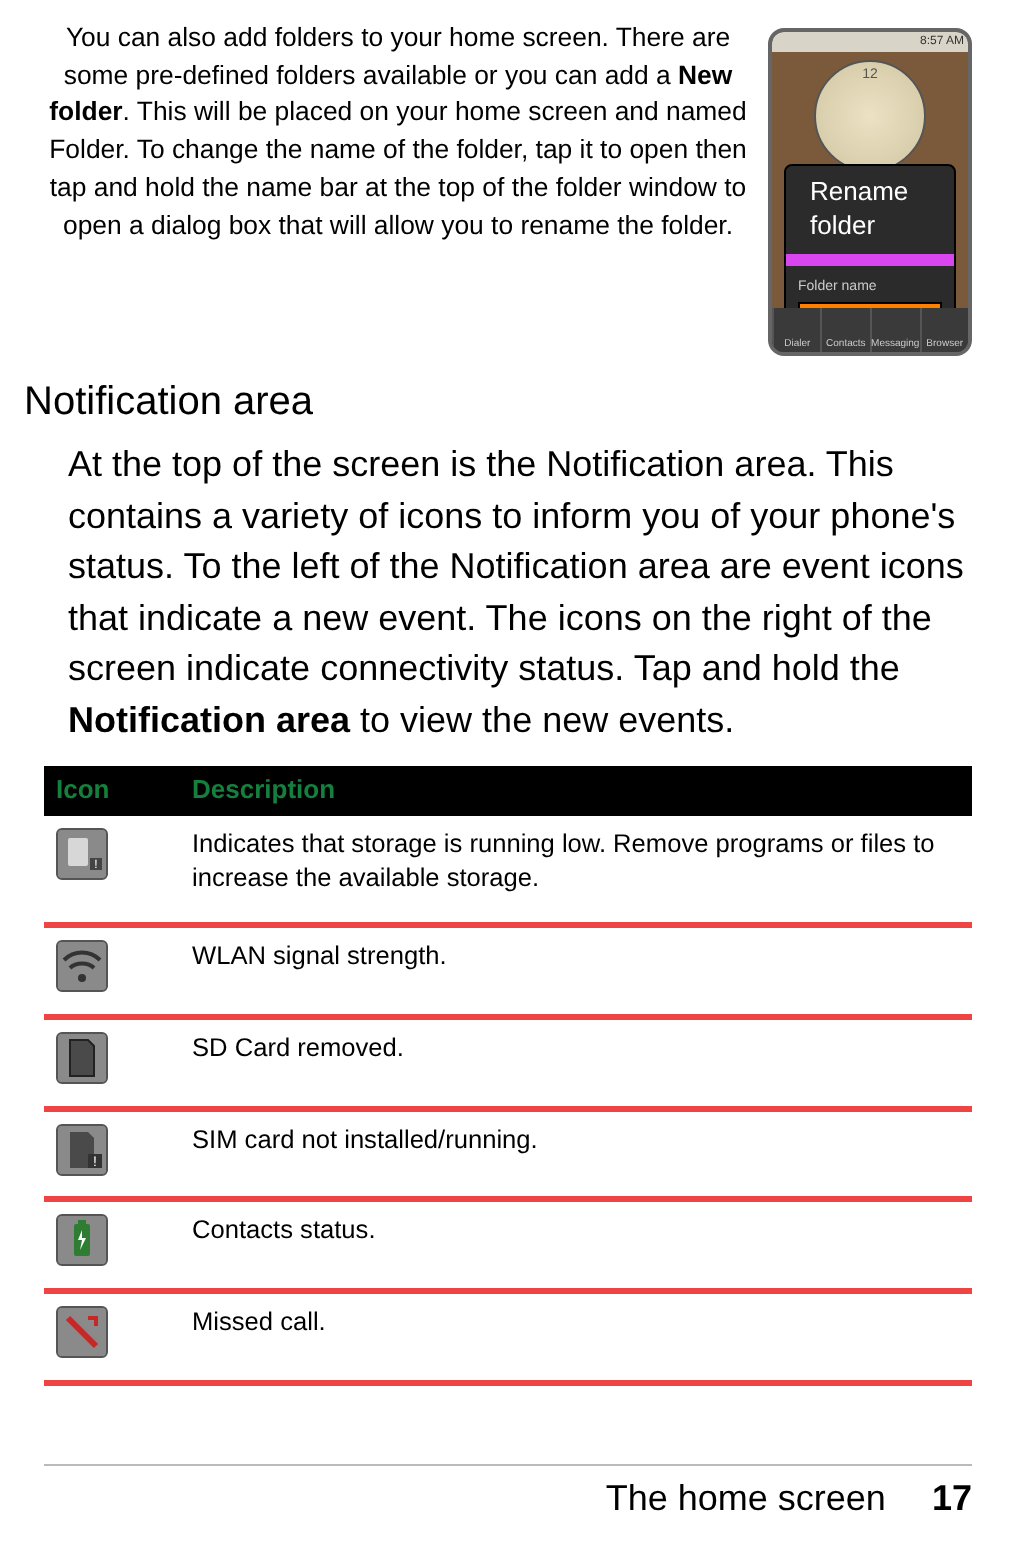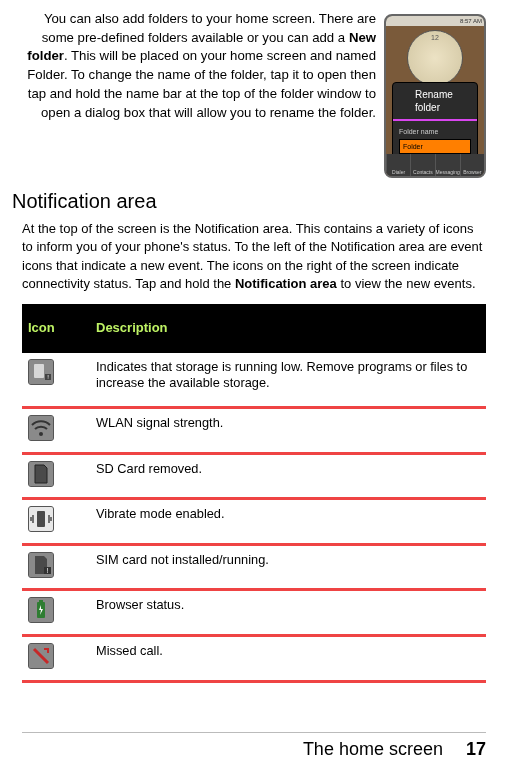--- a/index.html
+++ b/index.html
@@ -1,37 +1,37 @@
 <!DOCTYPE html>
 <html><head>
 <meta charset="utf-8">
 <style>
 html,body{margin:0;padding:0;background:#fff;color:#000;font-family:"Segoe UI",Tahoma,Arial,sans-serif;font-size:13px;line-height:1.3}
 .page{width:508px;height:773px;box-sizing:border-box;padding:10px 22px 14px 22px;position:relative}
-.p-intro{margin:0 0 6px 0;text-align:right;font-size:13.2px;line-height:1.42}
+.p-intro{margin:0 0 6px 0;text-align:center;font-size:13.2px;line-height:1.42}
 .intro-wrap{overflow:hidden}
 .phone{float:right;width:98px;height:160px;margin:4px 0 4px 8px;border:2px solid #666;border-radius:8px;background:#111;position:relative;overflow:hidden}
 .phone .statusbar{height:10px;background:#d9d4c8;font-size:6px;line-height:10px;color:#333;display:flex;justify-content:flex-end;padding:0 2px}
 .phone .home{position:absolute;top:10px;left:0;right:0;bottom:0;background:#7a5a3a}
 .phone .clock{position:absolute;top:4px;left:50%;transform:translateX(-50%);width:54px;height:54px;border-radius:50%;background:radial-gradient(circle,#ece2c4 0,#d9ceac 70%,#b8ab82 100%);border:1px solid #555}
 .phone .clock12{position:absolute;top:2px;left:50%;transform:translateX(-50%);font-size:7px;color:#555}
 .phone .dialog{position:absolute;top:56px;left:6px;right:6px;background:#2b2b2b;border:1px solid #000;border-radius:4px}
-.phone .dlg-title{color:#fff;font-size:10px;padding:5px 22px;border-bottom:2px solid #d946ef}
+.phone .dlg-title{color:#fff;font-size:13px;padding:5px 12px;border-bottom:6px solid #d946ef}
 .phone .dlg-body{padding:6px}
 .phone .dlg-label{color:#ccc;font-size:7px;margin-bottom:3px}
 .phone .dlg-field{background:#ff7f00;color:#000;font-size:7px;padding:2px 3px;border:1px solid #000}
 .phone .dlg-bar{background:#c9c3b3;display:flex;border-top:1px solid #555}
 .phone .dlg-btn{flex:1;text-align:center;font-size:7px;padding:4px 0;border:1px solid #777;margin:3px;background:#d7d1c1;border-radius:2px}
 .phone .dock{position:absolute;bottom:0;left:0;right:0;height:22px;display:flex}
 .phone .dock>div{flex:1;background:#3a3a3a;border-left:1px solid #555;font-size:5px;color:#ccc;text-align:center;display:flex;flex-direction:column;justify-content:flex-end;padding-bottom:1px}
 .bold{font-weight:700}
 h2{font-size:20px;font-weight:400;margin:6px 0 6px -10px}
-.p-body{margin:0 0 10px 0;font-size:13px;line-height:1.42}
+.p-body{margin:0 0 10px 12px;font-size:18px;line-height:1.42}
 table.icons{width:100%;border-collapse:collapse;border-spacing:0;margin-top:4px}
-table.icons th{background:#000;color:#bef264;text-align:left;font-size:13px;font-weight:700;padding:16px 6px}
+table.icons th{background:#000;color:#15803d;text-align:left;font-size:13px;font-weight:700;padding:4px 6px}
 table.icons th.col-icon{width:56px}
 table.icons td{border-bottom:3px solid #ef4444;padding:6px 6px;vertical-align:top;font-size:12.8px}
 .ico{width:24px;height:24px;display:inline-block;background:#888;border:1px solid #555;border-radius:3px;position:relative;overflow:hidden}
 .ico svg{width:24px;height:24px;display:block}
 .footer{position:absolute;bottom:12px;right:22px;font-size:18px}
 .footer .pg{font-weight:700;margin-left:18px}
 .footer-rule{position:absolute;bottom:40px;left:22px;right:22px;border-top:1px solid #bbb}
 table.icons td.desc{padding-bottom:14px}
 </style>
 </head>
@@ -107,43 +107,35 @@
     <tr>
       <td><span class="ico"><svg viewBox="0 0 24 24">
                 <rect width="24" height="24" fill="#8a8a8a"></rect>
                 <path d="M6 3h9l3 3v15H6z" fill="#4a4a4a"></path>
                 <path d="M6 3h9l3 3v15H6z" fill="none" stroke="#222"></path>
               </svg></span></td>
       <td class="desc">SD Card removed.</td>
     </tr>
     <tr>
       <td><span class="ico"><svg viewBox="0 0 24 24">
-                <rect width="24" height="24" fill="#e8e8e8"></rect>
-                <rect x="8" y="4" width="8" height="16" rx="1" fill="#4a4a4a"></rect>
-                <path d="M4 8v8M2 10v4M20 8v8M22 10v4" stroke="#4a4a4a" stroke-width="1.5"></path>
-              </svg></span></td>
-      <td class="desc">Vibrate mode enabled.</td>
-    </tr>
-    <tr>
-      <td><span class="ico"><svg viewBox="0 0 24 24">
                 <rect width="24" height="24" fill="#8a8a8a"></rect>
                 <path d="M6 3h9l3 3v15H6z" fill="#4a4a4a"></path>
                 <rect x="15" y="14" width="7" height="7" fill="#333"></rect>
                 <text x="18.5" y="20" font-size="7" fill="#fff" text-anchor="middle">!</text>
               </svg></span></td>
       <td class="desc">SIM card not installed/running.</td>
     </tr>
     <tr>
       <td><span class="ico"><svg viewBox="0 0 24 24">
                 <rect width="24" height="24" fill="#8a8a8a"></rect>
                 <rect x="8" y="4" width="8" height="16" rx="1" fill="#2e7d32"></rect>
                 <rect x="10" y="2" width="4" height="2" fill="#2e7d32"></rect>
                 <path d="M12 7l-2 5h2l-1 5 3-6h-2z" fill="#fff"></path>
               </svg></span></td>
-      <td class="desc">Browser status.</td>
+      <td class="desc">Contacts status.</td>
     </tr>
     <tr>
       <td><span class="ico"><svg viewBox="0 0 24 24">
                 <rect width="24" height="24" fill="#8a8a8a"></rect>
                 <path d="M5 5c6 6 8 8 14 14" stroke="#c62828" stroke-width="3" fill="none"></path>
                 <path d="M15 5h4v4" stroke="#c62828" stroke-width="2" fill="none"></path>
               </svg></span></td>
       <td class="desc">Missed call.</td>
     </tr>
   </tbody>

